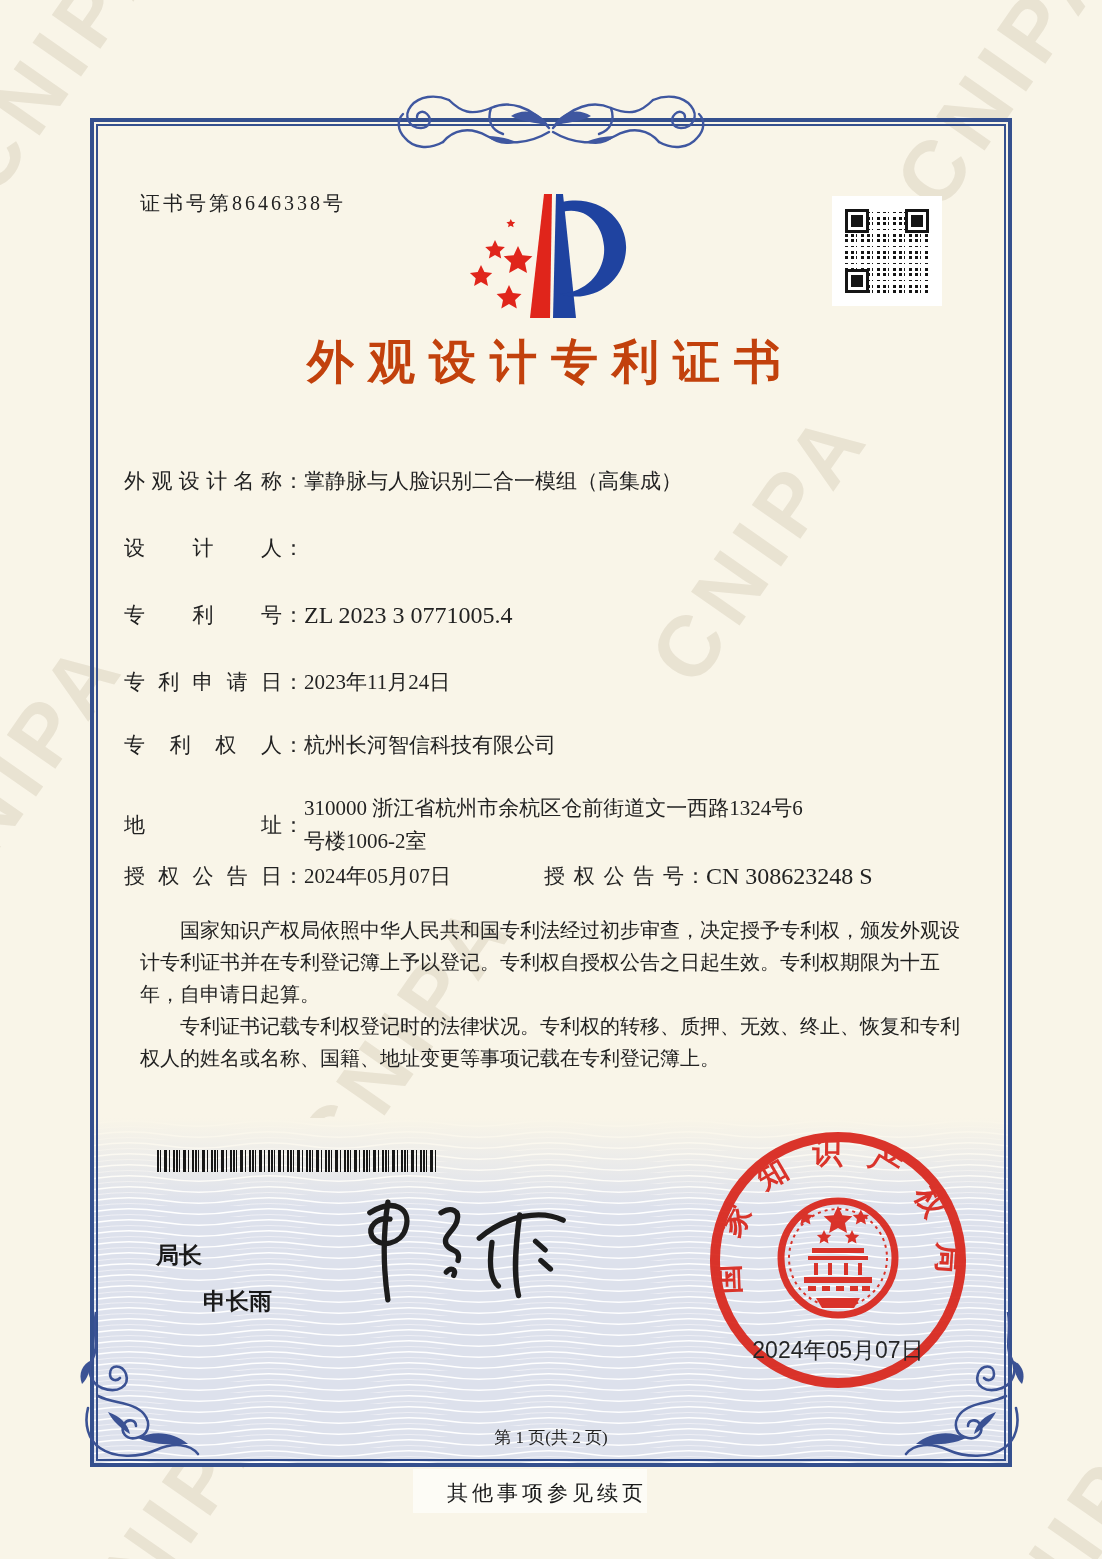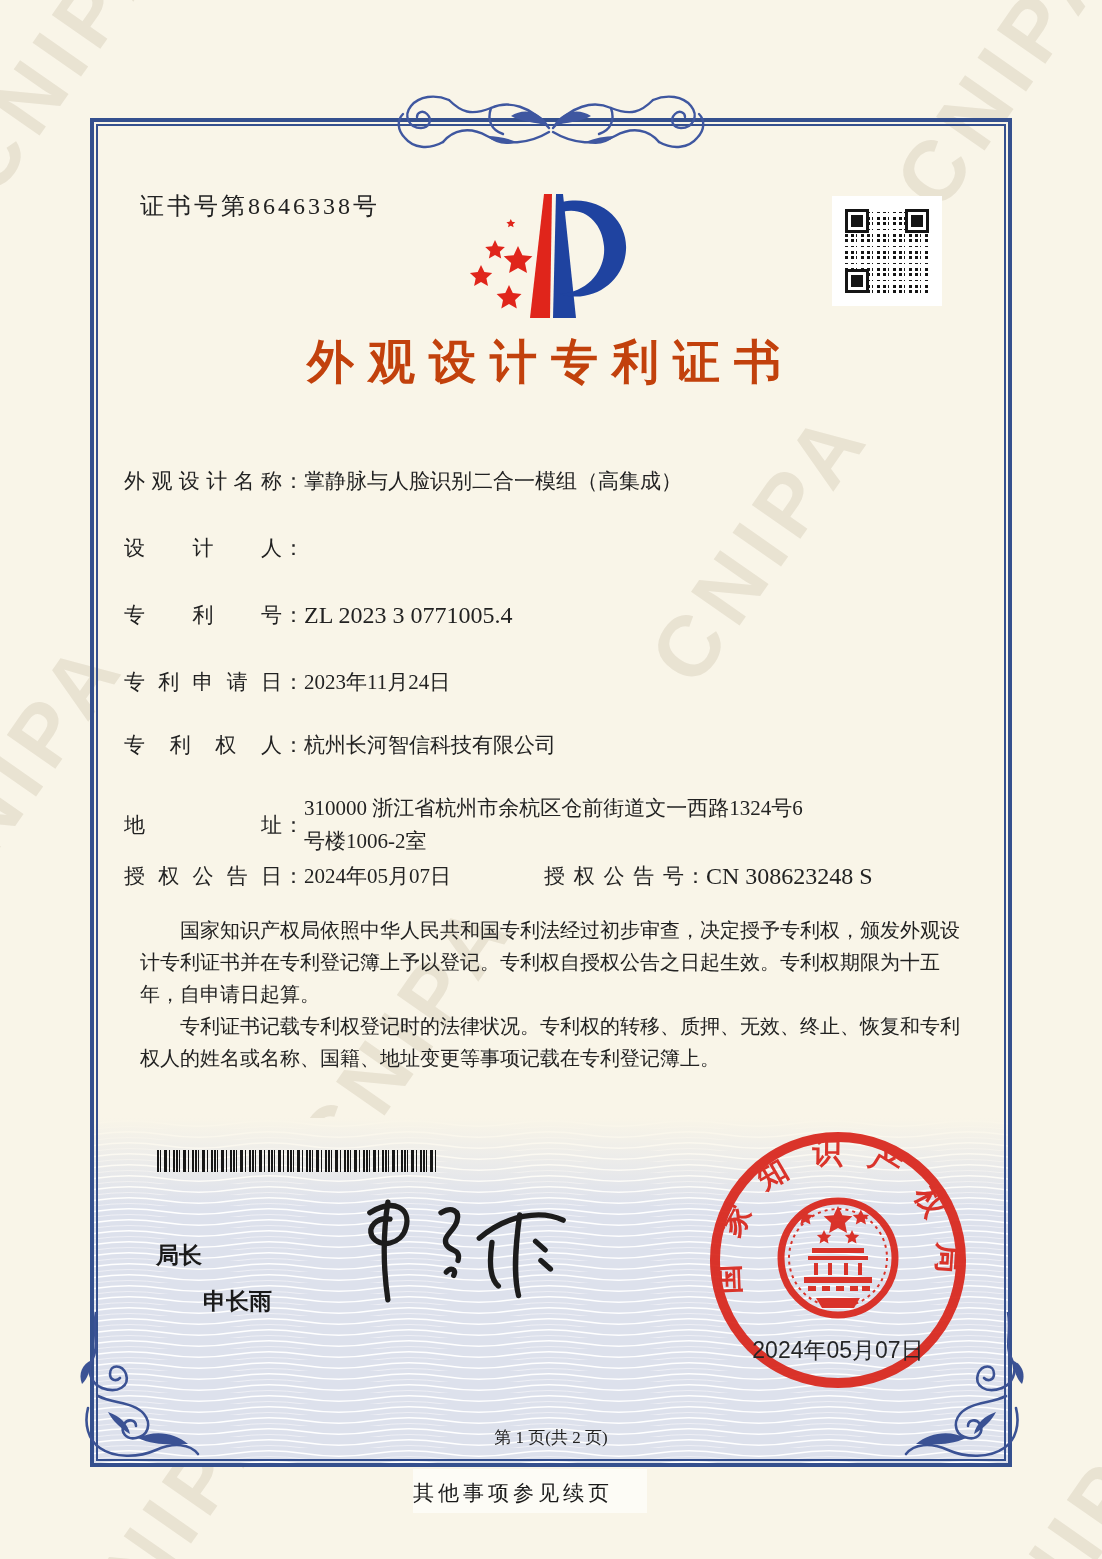--- a/index.html
+++ b/index.html
@@ -29,21 +29,21 @@
   .band{
     position:absolute;left:94px;top:1118px;width:914px;height:345px;
     background:#dde1ec;z-index:2;
   }
   .band svg{position:absolute;inset:0;width:100%;height:100%;}
   .band .fade{
     position:absolute;left:0;top:0;width:100%;height:90px;
     background:linear-gradient(#f9f5e8,rgba(249,245,232,0));
   }
   
-  .cert-no{position:absolute;left:140px;top:190px;font-size:24px;letter-spacing:3px;z-index:5;}
+  .cert-no{position:absolute;left:140px;top:190px;font-size:20px;letter-spacing:3px;z-index:5;}
   .logo{position:absolute;left:468px;top:188px;width:168px;height:138px;z-index:5;}
   .qr{
     position:absolute;left:832px;top:196px;width:110px;height:110px;
     background:#fff;z-index:5;
   }
   .qr .modules{
     position:absolute;left:13px;top:13px;width:84px;height:84px;
     background-image:
       repeating-linear-gradient(90deg,#151515 0 3px,#fff 3px 6px,#151515 6px 9px,#fff 9px 11px,#151515 11px 12px,#fff 12px 16px),
       repeating-linear-gradient(0deg,#151515 0 3px,#fff 3px 5px,#151515 5px 8px,#fff 8px 12px,#151515 12px 13px,#fff 13px 17px);
@@ -78,21 +78,21 @@
   .official{
     position:absolute;left:156px;font-size:23px;font-weight:bold;z-index:5;
     font-family:Liberation Serif, serif;color:#1a1a1a;
   }
   .official.role{top:1240px;} .official.name{top:1286px;margin-left:47px;}
   .signature{position:absolute;left:322px;top:1182px;width:255px;height:140px;z-index:5;}
   .seal{position:absolute;left:700px;top:1122px;width:276px;height:276px;z-index:6;opacity:.93;}
   .page-num{position:absolute;left:0;top:1426px;width:100%;text-align:center;font-size:17px;z-index:5;}
   .note-box{
     position:absolute;left:413px;top:1469px;width:234px;height:44px;
-    background:#fdfcf6;z-index:5;text-align:left;line-height:48px;
+    background:#fdfcf6;z-index:5;text-align:right;line-height:48px;
     font-size:21px;letter-spacing:4px;color:#1a1a1a;
   }
 </style>
 </head>
 <body>
 
 <div class="page">
 
   <div class="wm" style="left:60px;top:55px">CNIPA</div>
   <div class="wm" style="left:1005px;top:70px">CNIPA</div>

